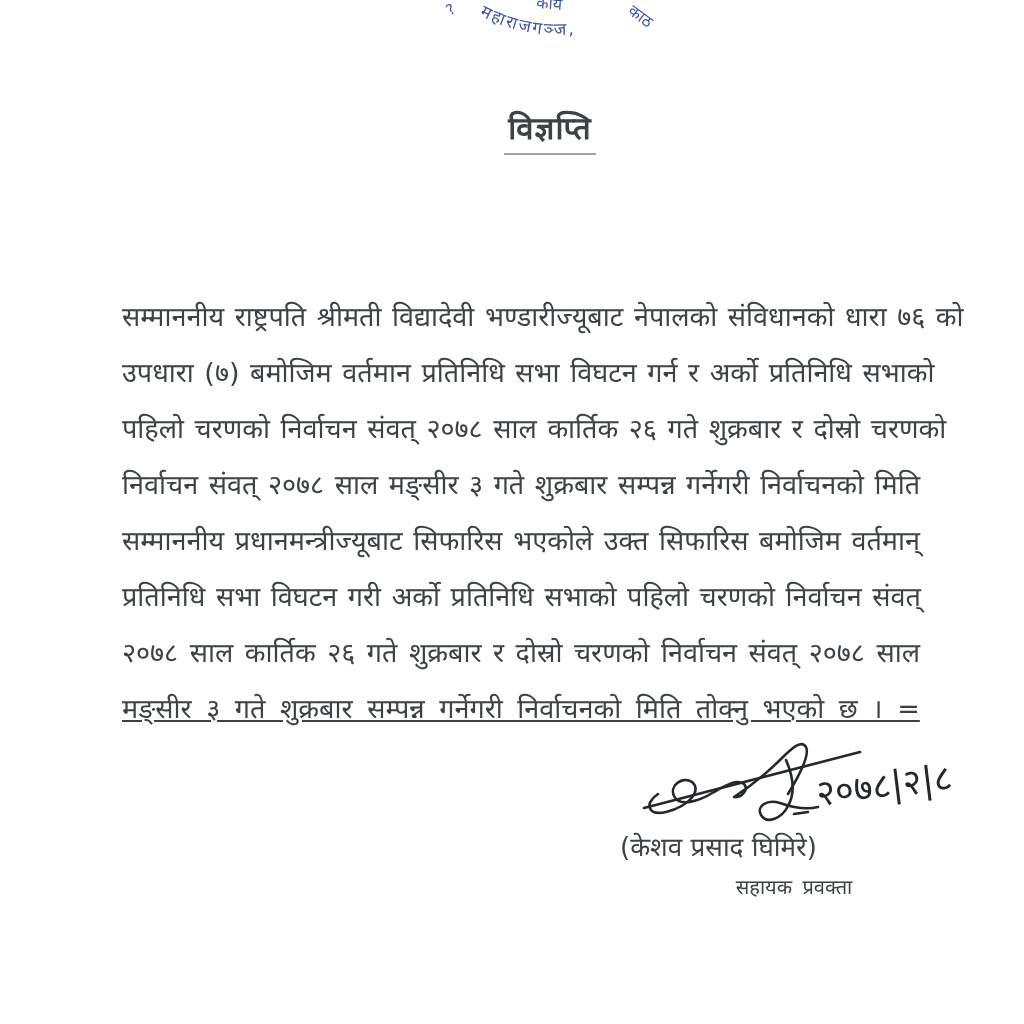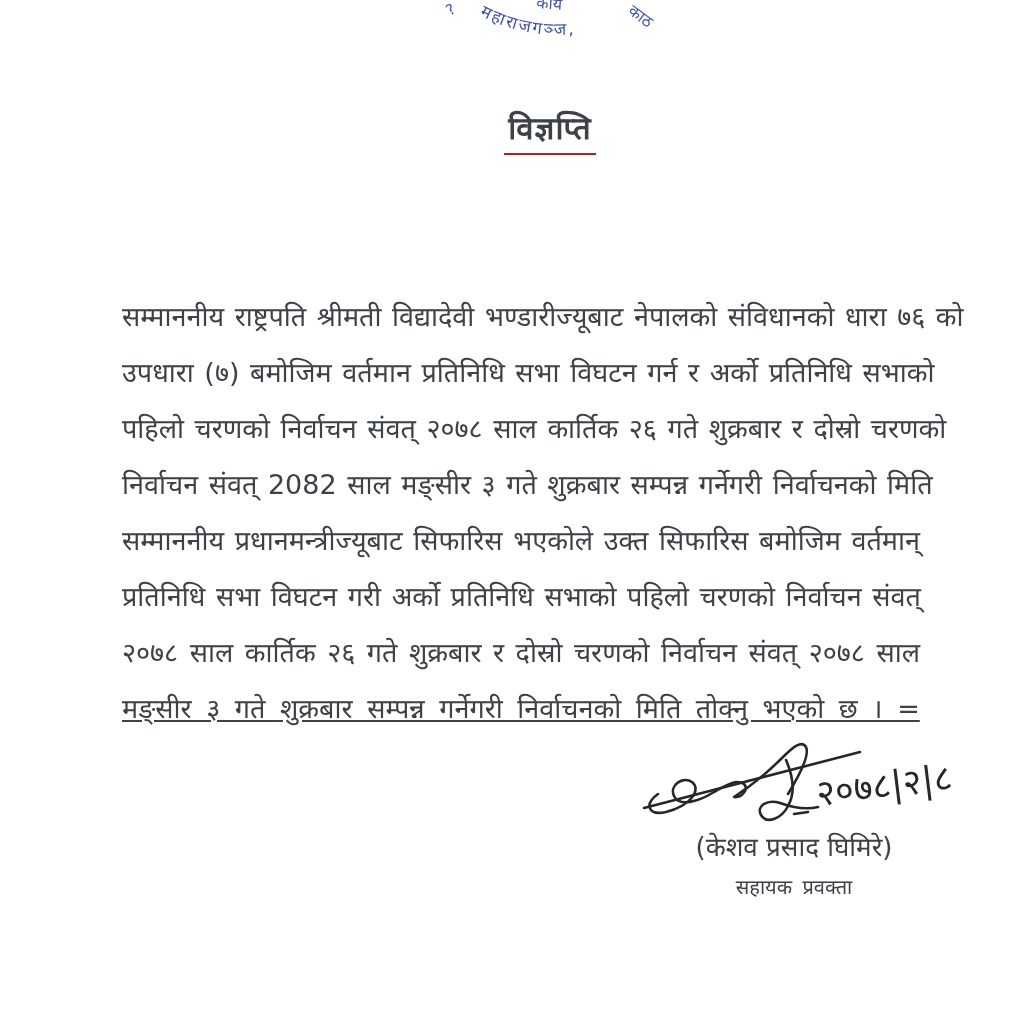--- a/index.html
+++ b/index.html
@@ -31,21 +31,21 @@
     width: 798px;
     text-align: center;
   }
   .title {
     display: inline-block;
     margin-left: 58px;
     font-size: 31px;
     font-weight: bold;
     letter-spacing: 1px;
     color: #3d4247;
-    border-bottom: 2px solid #b91c1c;
+    border-bottom: 2px solid #a3a3a3;
     padding: 0 4px 5px 4px;
   }
 
   
   .body-text {
     position: absolute;
     left: 122px;
     top: 283px;
     width: 798px;
     font-size: 27px;
@@ -71,21 +71,21 @@
     left: 636px;
     top: 738px;
     width: 330px;
     height: 100px;
   }
   .signer-name {
     position: absolute;
     left: 620px;
     top: 828px;
     width: 348px;
-    text-align: center;
+    text-align: left;
     font-size: 26px;
     line-height: 38px;
   }
   .signer-role {
     position: absolute;
     left: 620px;
     top: 868px;
     width: 348px;
     text-align: center;
     font-size: 20px;
@@ -111,21 +111,21 @@
   </svg>
 
   <div class="title-wrap">
     <span class="title">विज्ञप्ति</span>
   </div>
 
   <div class="body-text">
     <div class="body-line">सम्माननीय राष्ट्रपति श्रीमती विद्यादेवी भण्डारीज्यूबाट नेपालको संविधानको धारा ७६ को</div>
     <div class="body-line">उपधारा (७) बमोजिम वर्तमान प्रतिनिधि सभा विघटन गर्न र अर्को प्रतिनिधि सभाको</div>
     <div class="body-line">पहिलो चरणको निर्वाचन संवत् २०७८ साल कार्तिक २६ गते शुक्रबार र दोस्रो चरणको</div>
-    <div class="body-line">निर्वाचन संवत् 2082 साल मङ्सीर ३ गते शुक्रबार सम्पन्न गर्नेगरी निर्वाचनको मिति</div>
+    <div class="body-line">निर्वाचन संवत् २०७८ साल मङ्सीर ३ गते शुक्रबार सम्पन्न गर्नेगरी निर्वाचनको मिति</div>
     <div class="body-line">सम्माननीय प्रधानमन्त्रीज्यूबाट सिफारिस भएकोले उक्त सिफारिस बमोजिम वर्तमान्</div>
     <div class="body-line">प्रतिनिधि सभा विघटन गरी अर्को प्रतिनिधि सभाको पहिलो चरणको निर्वाचन संवत्</div>
     <div class="body-line">२०७८ साल कार्तिक २६ गते शुक्रबार र दोस्रो चरणको निर्वाचन संवत् २०७८ साल</div>
     <div class="body-line last">मङ्सीर ३ गते शुक्रबार सम्पन्न गर्नेगरी निर्वाचनको मिति तोक्नु भएको छ । =</div>
   </div>
 
   <svg class="sig-scrawl" viewBox="0 0 330 100" xmlns="http://www.w3.org/2000/svg">
     <g fill="none" stroke="#25282b" stroke-width="2.6" stroke-linecap="round" stroke-linejoin="round">
       <path d="M 22,56 C 8,66 12,78 30,74 C 54,68 66,52 56,44
                C 47,38 33,47 38,58 C 43,69 62,64 78,54

